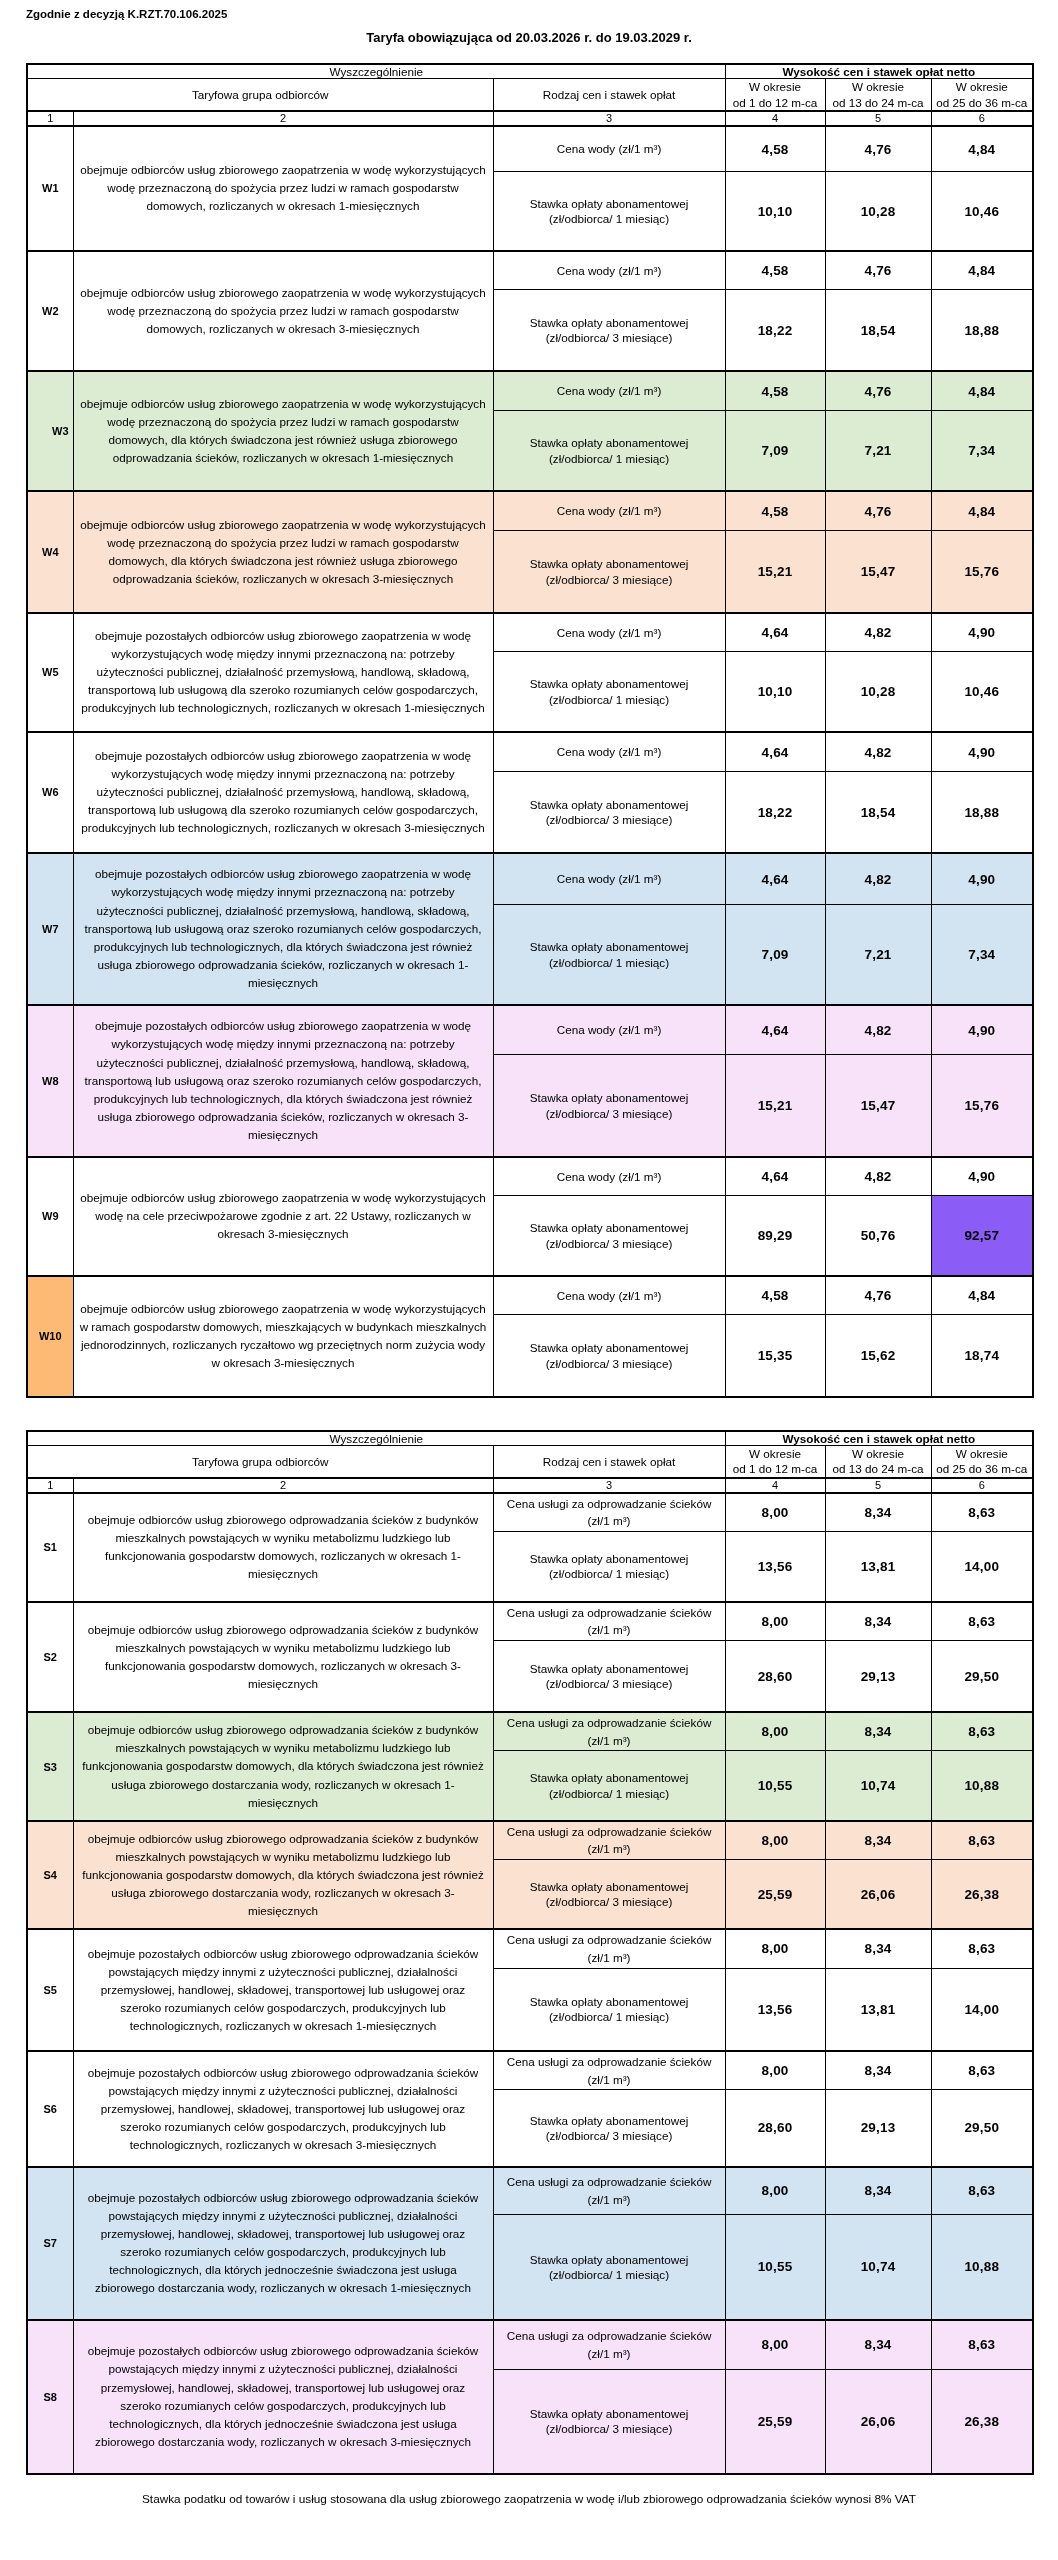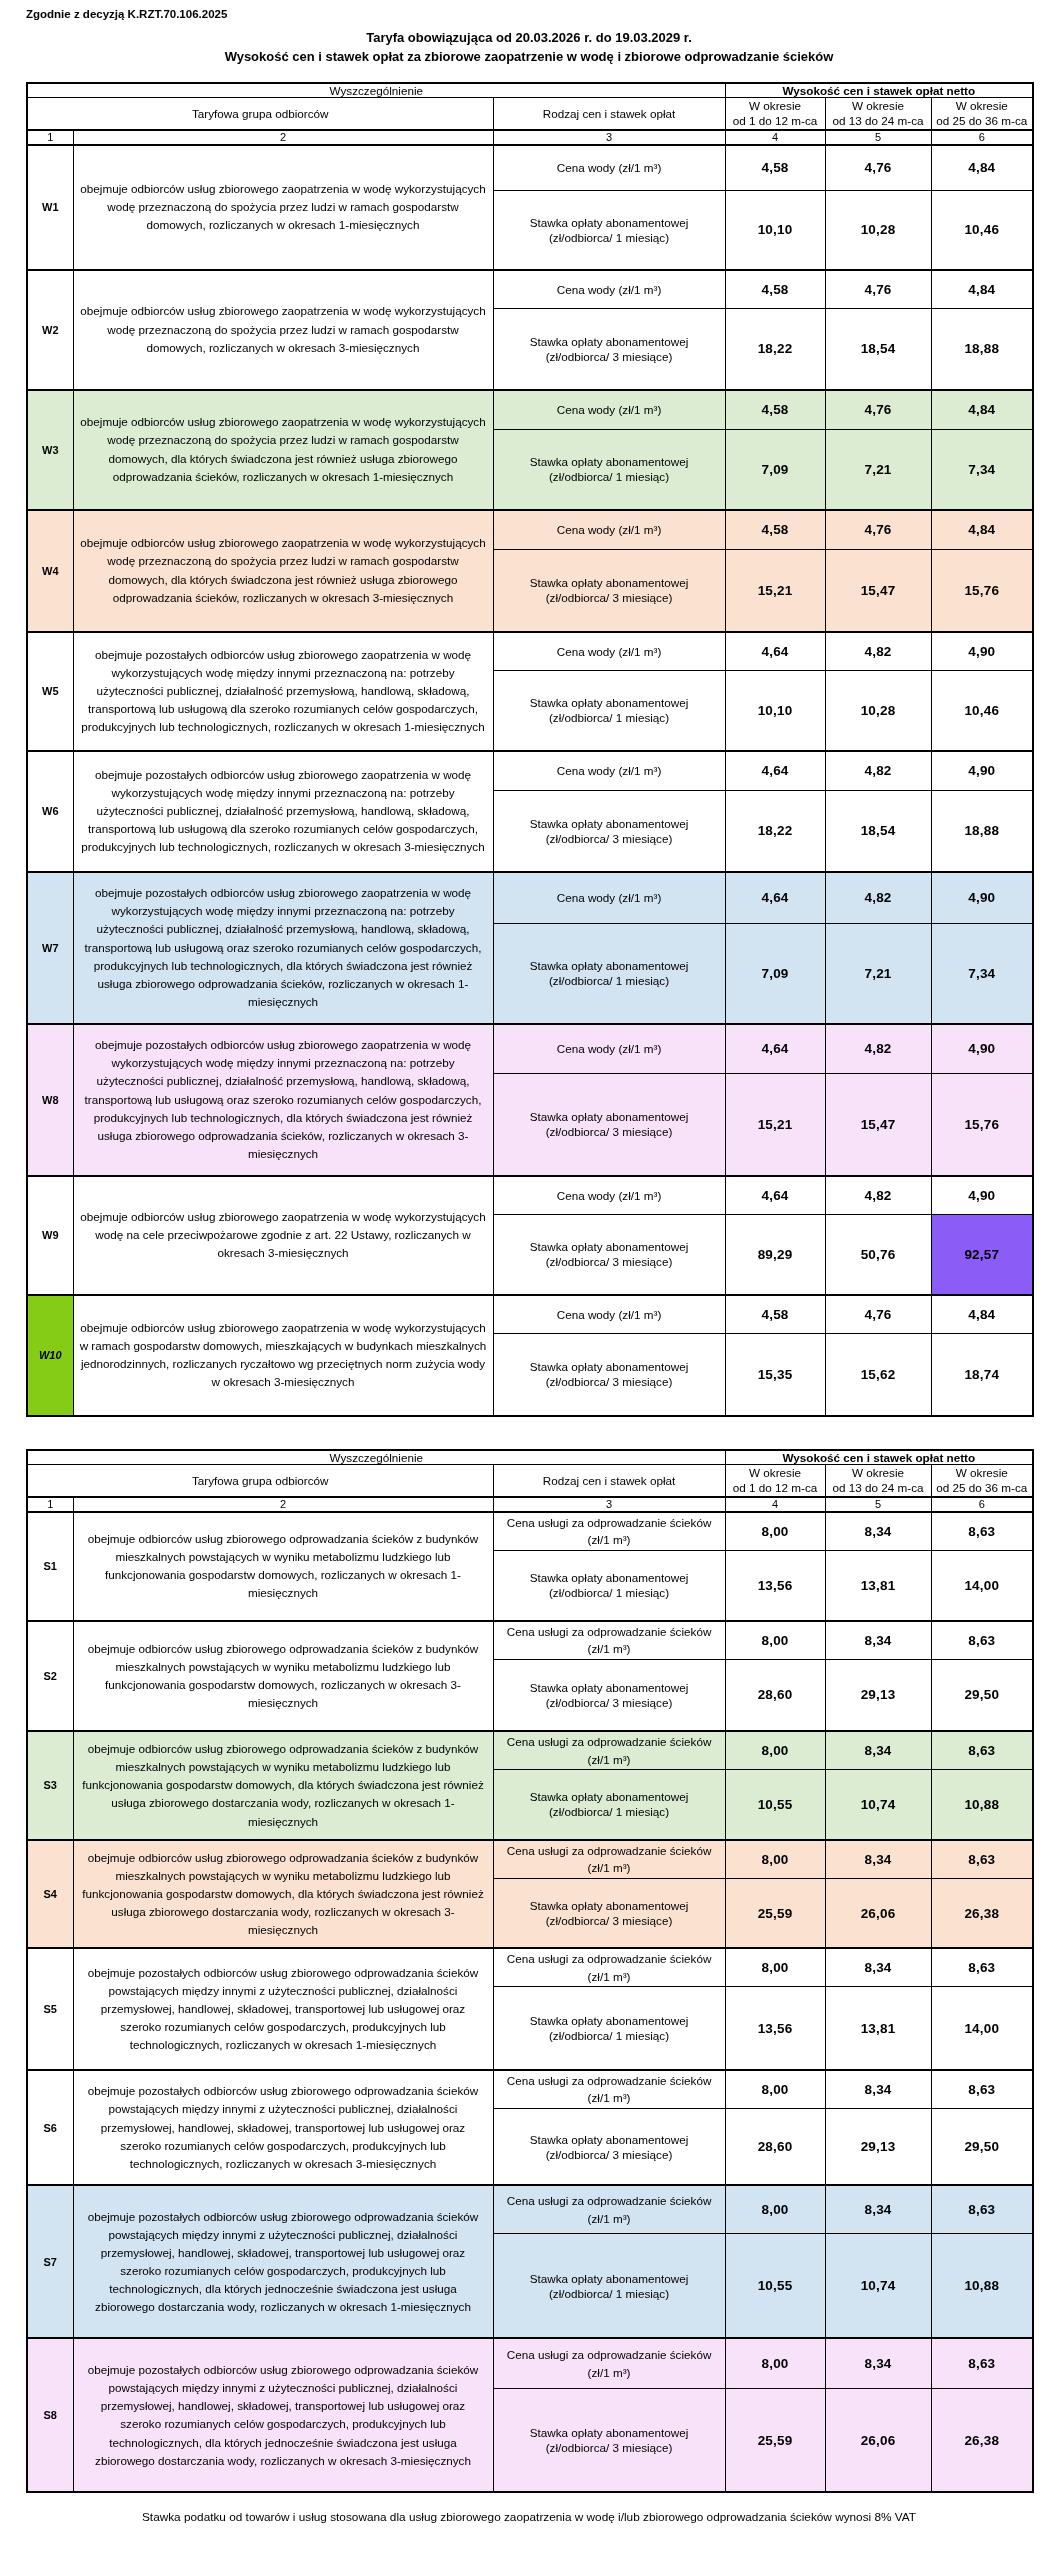--- a/index.html
+++ b/index.html
@@ -51,21 +51,20 @@
 </head>
 <body>
 
 <div class="page">
 
   <div class="decision">Zgodnie z decyzją K.RZT.70.106.2025</div>
 
 
   <div class="titles">
     <div>Taryfa obowiązująca od 20.03.2026 r. do 19.03.2029 r.</div>
-    <div>Wysokość cen i stawek opłat za zbiorowe zaopatrzenie w wodę i zbiorowe odprowadzanie ścieków</div>
   </div>
 
   <table class="tariff first" id="water-table">
     <colgroup>
       <col style="width:46px">
         <col style="width:420px">
         <col style="width:232px">
       <col style="width:100px">
         <col style="width:106px">
         <col style="width:102px">
@@ -129,21 +128,21 @@
         <tr style="height: 81px;">
           <td class="lbl" style="background: rgb(255, 255, 255);">
             <span class="period-line">Stawka opłaty abonamentowej</span>
             <span class="period-line">(zł/odbiorca/ 3 miesiące)</span>
           </td>
           <td class="val" style="background: rgb(255, 255, 255);">18,22</td>
           <td class="val" style="background: rgb(255, 255, 255);">18,54</td>
           <td class="val" style="background: rgb(255, 255, 255);">18,88</td>
         </tr>
         <tr class="g-top" style="height: 40px;">
-          <td class="gid" rowspan="2" style="background: rgb(220, 236, 211);">W3</td>
+          <td class="gid" rowspan="2" style="background: rgb(220, 236, 211); text-align: right;">W3</td>
           <td class="desc" rowspan="2" style="background: rgb(220, 236, 211);">obejmuje odbiorców usług zbiorowego zaopatrzenia w wodę wykorzystujących wodę przeznaczoną do spożycia przez ludzi w ramach gospodarstw domowych, dla których świadczona jest również usługa zbiorowego odprowadzania ścieków, rozliczanych w okresach 1-miesięcznych</td>
           <td class="lbl" style="background: rgb(220, 236, 211);">Cena wody (zł/1 m³)</td>
           <td class="val" style="background: rgb(220, 236, 211);">4,58</td>
           <td class="val" style="background: rgb(220, 236, 211);">4,76</td>
           <td class="val" style="background: rgb(220, 236, 211);">4,84</td>
         </tr>
         <tr style="height: 80px;">
           <td class="lbl" style="background: rgb(220, 236, 211);">
             <span class="period-line">Stawka opłaty abonamentowej</span>
             <span class="period-line">(zł/odbiorca/ 1 miesiąc)</span>
@@ -248,21 +247,21 @@
         <tr style="height: 80px;">
           <td class="lbl" style="background: rgb(255, 255, 255);">
             <span class="period-line">Stawka opłaty abonamentowej</span>
             <span class="period-line">(zł/odbiorca/ 3 miesiące)</span>
           </td>
           <td class="val" style="background: rgb(255, 255, 255);">89,29</td>
           <td class="val" style="background: rgb(255, 255, 255);">50,76</td>
           <td class="val" style="background: #8b5cf6;">92,57</td>
         </tr>
         <tr class="g-top" style="height: 39px;">
-          <td class="gid" rowspan="2" style="background: #84cc16; font-style: italic;">W10</td>
+          <td class="gid" rowspan="2" style="background: #fdba74;">W10</td>
           <td class="desc" rowspan="2" style="background: rgb(255, 255, 255);">obejmuje odbiorców usług zbiorowego zaopatrzenia w wodę wykorzystujących w ramach gospodarstw domowych, mieszkających w budynkach mieszkalnych jednorodzinnych, rozliczanych ryczałtowo wg przeciętnych norm zużycia wody w okresach 3-miesięcznych</td>
           <td class="lbl" style="background: rgb(255, 255, 255);">Cena wody (zł/1 m³)</td>
           <td class="val" style="background: rgb(255, 255, 255);">4,58</td>
           <td class="val" style="background: rgb(255, 255, 255);">4,76</td>
           <td class="val" style="background: rgb(255, 255, 255);">4,84</td>
         </tr>
         <tr style="height: 82px;">
           <td class="lbl" style="background: rgb(255, 255, 255);">
             <span class="period-line">Stawka opłaty abonamentowej</span>
             <span class="period-line">(zł/odbiorca/ 3 miesiące)</span>

